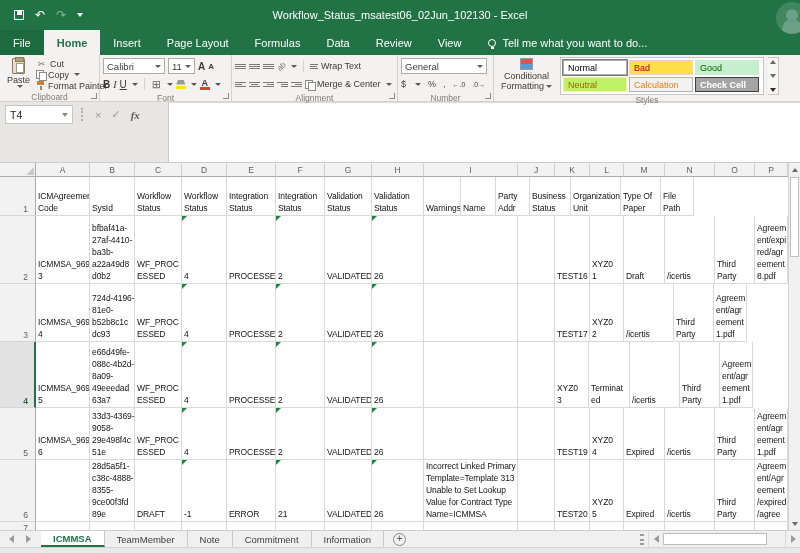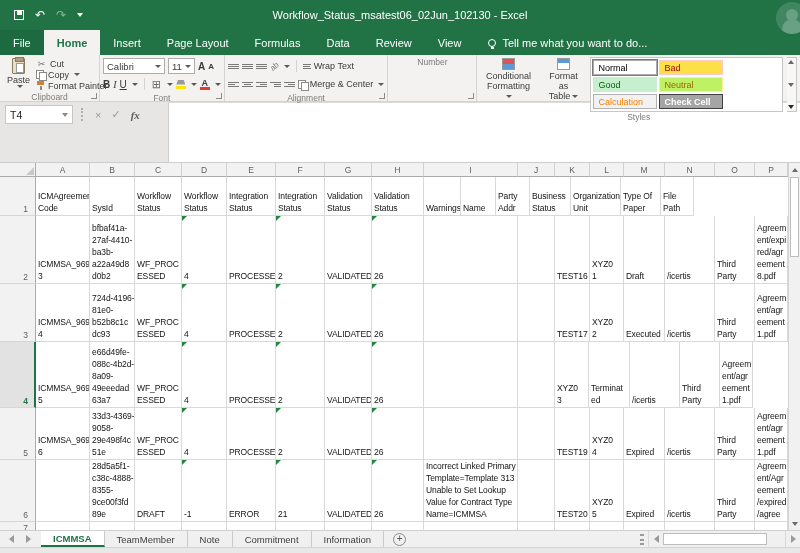--- a/index.html
+++ b/index.html
@@ -273,35 +273,46 @@
             <span>Merge &amp; Center</span>
             <span class="caret"></span>
           </span>
         </div>
       </div>
       <div class="glabel">Alignment</div>
       <div class="launcher"></div>
     </div>
 
     <div class="rgroup" style="width:96px">
+      <div class="rcontent" style="flex-direction:column">
+        <div class="fgrow">
+          <div class="selbox" style="width:86px">
+            <span>General</span>
+              <span class="caret"></span>
+          </div>
+        </div>
+        <div class="fgrow numicons">
+          <span>$</span>
+          <span class="caret"></span>
+          <span>%</span>
+          <span>,</span>
+          <span style="font-size:7px">←.0</span>
+          <span style="font-size:7px">.0→</span>
+        </div>
+      </div>
       <div class="glabel">Number</div>
       <div class="launcher"></div>
     </div>
 
     <div class="rgroup" style="flex:1;border-right:none">
       <div class="rcontent" style="gap:4px">
         <div class="bigbtn">
           <span class="cf-ico"></span>
           <span>Conditional</span>
           <span><span>Formatting</span><span class="caret"></span></span>
-        </div>
-        <div class="bigbtn">
-          <span class="ft-ico"></span>
-          <span>Format as</span>
-          <span><span>Table</span><span class="caret"></span></span>
         </div>
         <div class="stylegal">
             <div class="stylecell sel" style="background: rgb(255, 255, 255); color: rgb(0, 0, 0); border-color: rgb(171, 171, 171);">Normal</div>
             <div class="stylecell" style="background: #fde047; color: rgb(156, 0, 6); border-color: rgb(255, 199, 206);">Bad</div>
             <div class="stylecell" style="background: rgb(198, 239, 206); color: rgb(0, 97, 0); border-color: rgb(198, 239, 206);">Good</div>
             <div class="stylecell" style="background: #bef264; color: rgb(156, 101, 0); border-color: rgb(255, 235, 156);">Neutral</div>
             <div class="stylecell" style="background: rgb(242, 242, 242); color: rgb(250, 125, 0); border-color: rgb(178, 178, 178); font-weight: normal;">Calculation</div>
             <div class="stylecell" style="background: rgb(165, 165, 165); color: rgb(255, 255, 255); border-color: rgb(63, 63, 63); font-weight: bold;">Check Cell</div>
           </div>
         <div class="galscroll">
@@ -510,23 +521,20 @@
             </div>
             <div class="cell" style="width: 94px;"></div>
             <div class="cell" style="width: 37px;"></div>
             <div class="cell" style="width: 35px;">
               <span class="ctext">TEST17</span>
             </div>
             <div class="cell" style="width: 34px;">
               <span class="ctext">XYZ0
 2</span>
             </div>
-            <div class="cell" style="width: 41px;">
-              <span class="ctext">Executed</span>
-            </div>
             <div class="cell" style="width: 50px;">
               <span class="ctext">/icertis</span>
             </div>
             <div class="cell" style="width: 40px;">
               <span class="ctext">Third
 Party</span>
             </div>
             <div class="cell" style="width: 33px;">
               <span class="ctext">Agreem
 ent/agr

